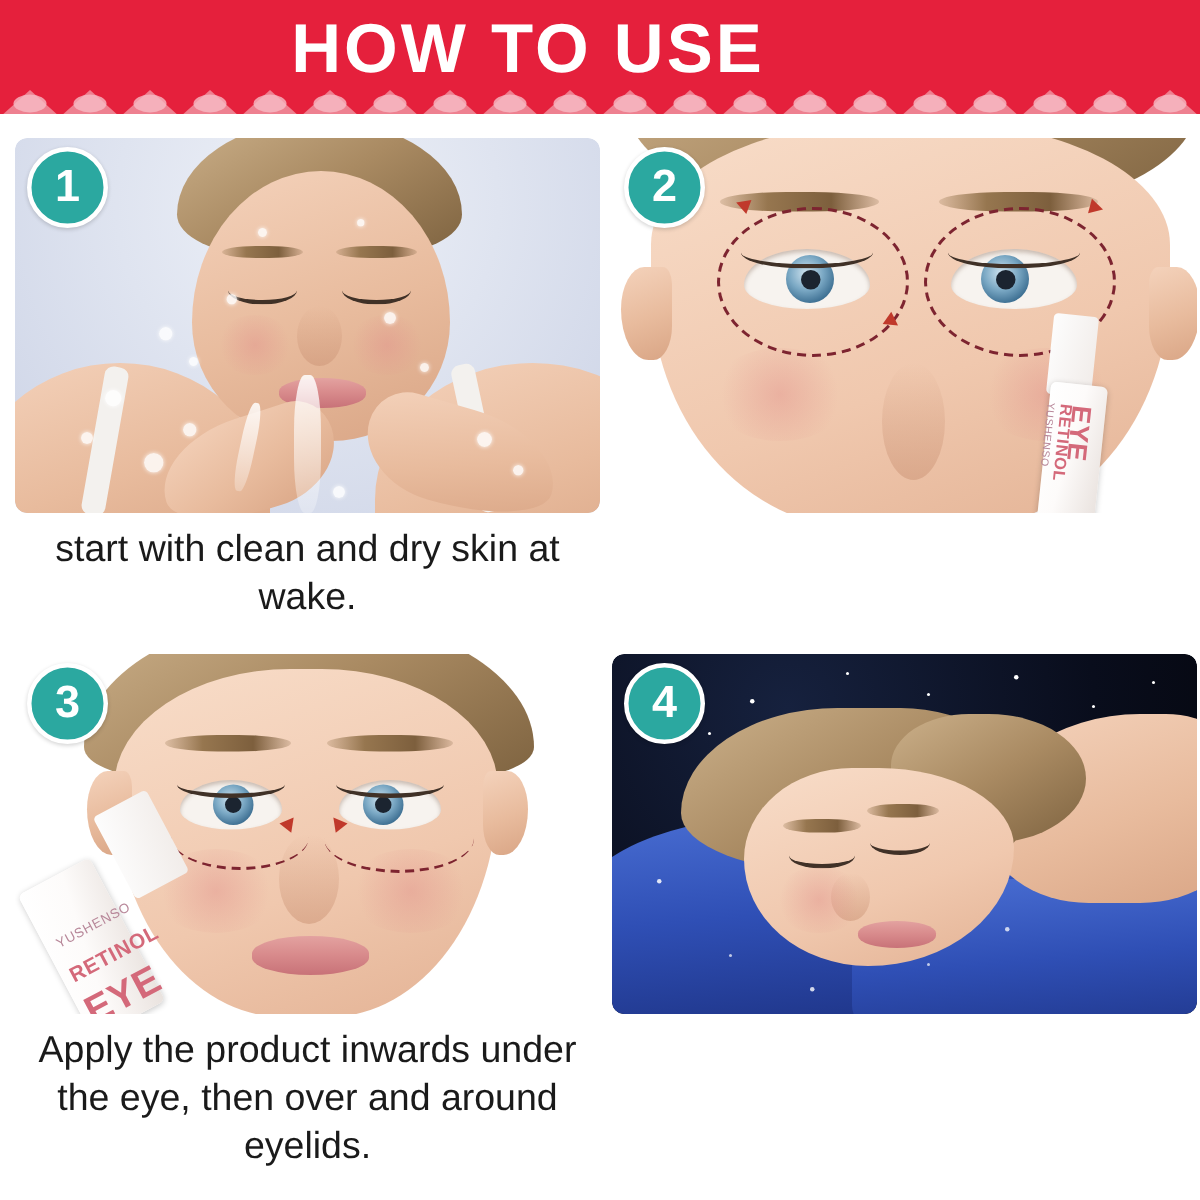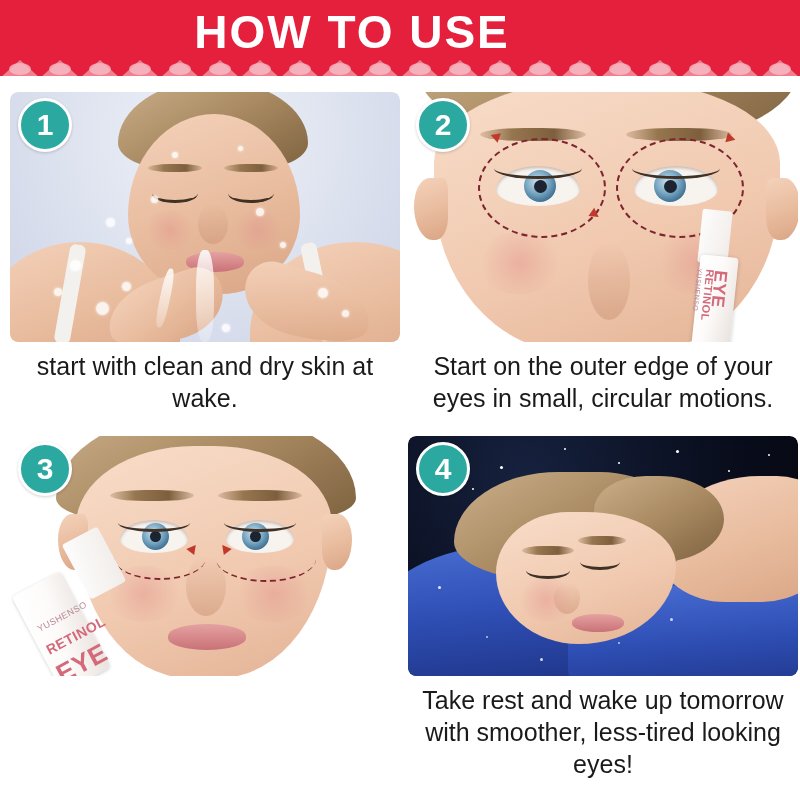--- a/index.html
+++ b/index.html
@@ -388,21 +388,20 @@
 
         <div class="tube-cap" style="left:292px; top:118px; width:30px; height:54px; transform:rotate(6deg);"></div>
         <div class="tube" style="left:288px; top:164px; width:38px; height:92px; transform:rotate(6deg);">
           <div class="tube-text tube-brand" style="left:4px; top:14px; font-size:7px; transform:rotate(90deg); transform-origin:left top;">YUSHENSO</div>
           <div class="tube-text" style="left:17px; top:14px; font-size:11px; transform:rotate(90deg); transform-origin:left top;">RETINOL</div>
           <div class="tube-text" style="left:32px; top:14px; font-size:18px; transform:rotate(90deg); transform-origin:left top;">EYE</div>
         </div>
       </div>
       <div class="badge">2</div>
     </div>
-    <div class="caption">Start on the outer edge of your eyes in small, circular motions.</div>
   </div>
 
   <div class="step step-3">
     <div class="photo-wrap">
       <div class="photo bg-white">
 
         <div class="hair" style="left:46px; top:-26px; width:300px; height:110px; border-radius:50% 50% 20% 20% / 80% 80% 20% 20%;"></div>
         <div class="skin-light" style="position:absolute;left:66px;top:10px;width:256px;height:232px;border-radius:46% 46% 44% 44% / 34% 34% 66% 66%;"></div>
         <div class="skin" style="position:absolute;left:48px;top:78px;width:30px;height:56px;border-radius:50% 20% 40% 60%;"></div>
         <div class="skin" style="position:absolute;left:312px;top:78px;width:30px;height:56px;border-radius:20% 50% 60% 40%;"></div>
@@ -431,20 +430,21 @@
 
         <div class="tube-cap" style="left:64px; top:96px; width:40px; height:62px; transform:rotate(-28deg);"></div>
         <div class="tube" style="left:24px; top:142px; width:54px; height:108px; transform:rotate(-28deg);">
           <div class="tube-text tube-brand" style="left:8px; top:36px; font-size:9px;">YUSHENSO</div>
           <div class="tube-text" style="left:6px; top:56px; font-size:14px;">RETINOL</div>
           <div class="tube-text" style="left:4px; top:76px; font-size:26px;">EYE</div>
         </div>
       </div>
       <div class="badge">3</div>
     </div>
+    <div class="caption">Apply the product inwards under the eye, then over and around eyelids.</div>
   </div>
 
   <div class="step step-4">
     <div class="photo-wrap">
       <div class="photo bg-night">
 
         <div class="star" style="left:40px;  top:16px;  width:2px; height:2px;"></div>
         <div class="star" style="left:92px;  top:30px;  width:3px; height:3px;"></div>
         <div class="star" style="left:156px; top:12px;  width:2px; height:2px;"></div>
         <div class="star" style="left:210px; top:26px;  width:2px; height:2px;"></div>
@@ -475,16 +475,15 @@
         <div class="lash" style="left:172px; top:118px; width:40px; height:13px;"></div>
         <div class="brow" style="left:114px; top:110px; width:52px; height:9px;"></div>
         <div class="brow" style="left:170px; top:100px; width:48px; height:9px;"></div>
 
         <div class="nose" style="left:146px; top:146px; width:26px; height:32px;"></div>
         <div class="lips" style="left:164px; top:178px; width:52px; height:18px;"></div>
         <div class="cheek-blush" style="left:108px; top:142px; width:60px; height:44px;"></div>
       </div>
       <div class="badge">4</div>
     </div>
-    <div class="caption">Take rest and wake up tomorrow with smoother, less-tired looking eyes!</div>
   </div>
 
 </div>
 
 </body></html>

